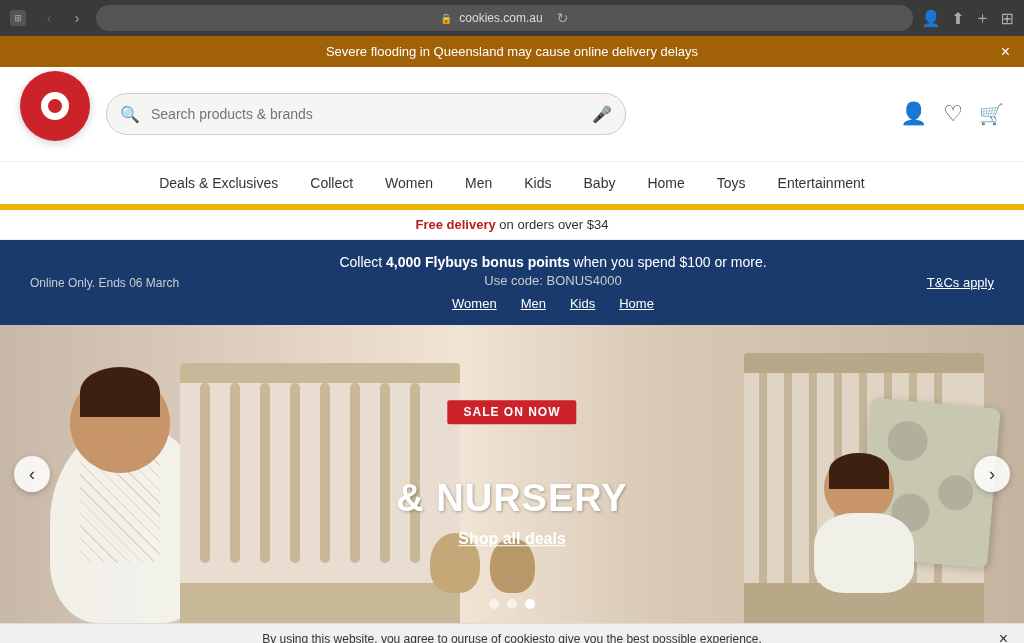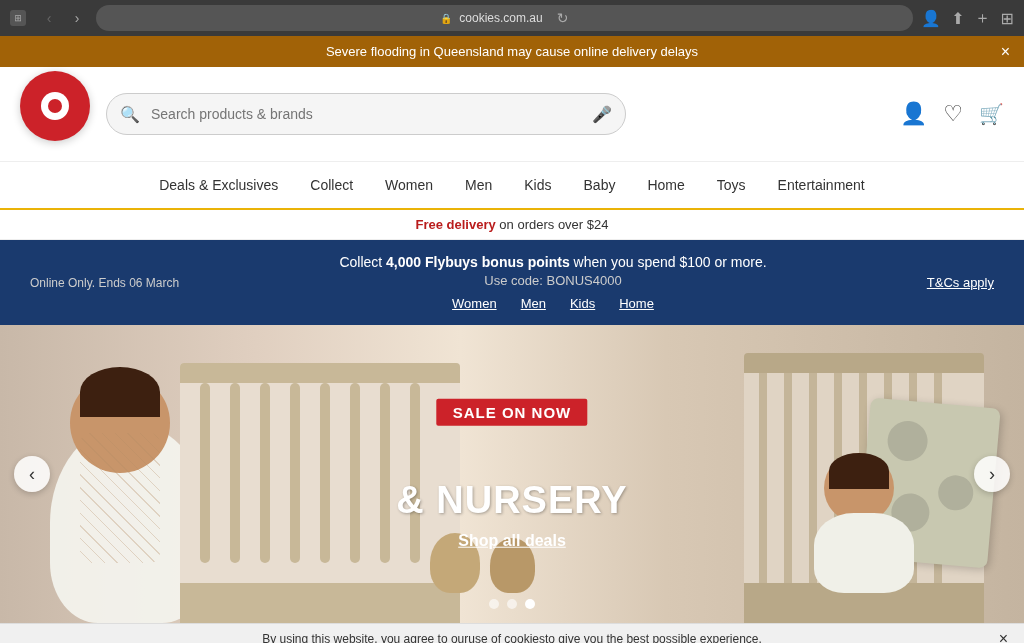--- a/index.html
+++ b/index.html
@@ -181,21 +181,21 @@
     }
 
     
     .main-nav {
       background: #fff;
       display: flex;
       align-items: center;
       justify-content: center;
       gap: 32px;
       padding: 0 20px;
-      border-bottom: 2px solid #eab308;
+      border-bottom: 6px solid #eab308;
       height: 48px;
     }
     .nav-item {
       font-size: 14px;
       color: #333;
       text-decoration: none;
       font-weight: 500;
       cursor: pointer;
       padding: 14px 0;
       white-space: nowrap;
@@ -279,21 +279,21 @@
       position: absolute;
       left: 50%;
       top: 50%;
       transform: translate(-50%, -50%);
       text-align: center;
       z-index: 10;
     }
     .sale-badge {
       background: #cc2229;
       color: #fff;
-      font-size: 15px;
+      font-size: 12px;
       font-weight: bold;
       padding: 5px 16px;
       display: inline-block;
       margin-bottom: 12px;
       border-radius: 2px;
       letter-spacing: 1px;
     }
     .hero-title {
       font-size: 38px;
       font-weight: 900;
@@ -446,21 +446,21 @@
   <a class="nav-item">Women</a>
   <a class="nav-item">Men</a>
   <a class="nav-item">Kids</a>
   <a class="nav-item">Baby</a>
   <a class="nav-item">Home</a>
   <a class="nav-item">Toys</a>
   <a class="nav-item">Entertainment</a>
 </nav>
 
 <div class="free-delivery-bar">
-  <span class="highlight">Free delivery</span><span> on orders over $24</span>
+  <span class="highlight">Free delivery</span><span> on orders over $34</span>
 </div>
 
 <div class="flybuys-banner">
   <div class="flybuys-left">
     <span>Online Only. Ends 06 March</span>
   </div>
   <div class="flybuys-center">
     <div class="main-text">
       <span>Collect </span><strong>4,000 Flybuys bonus points</strong><span> when you spend $100 or more.</span>
     </div>

